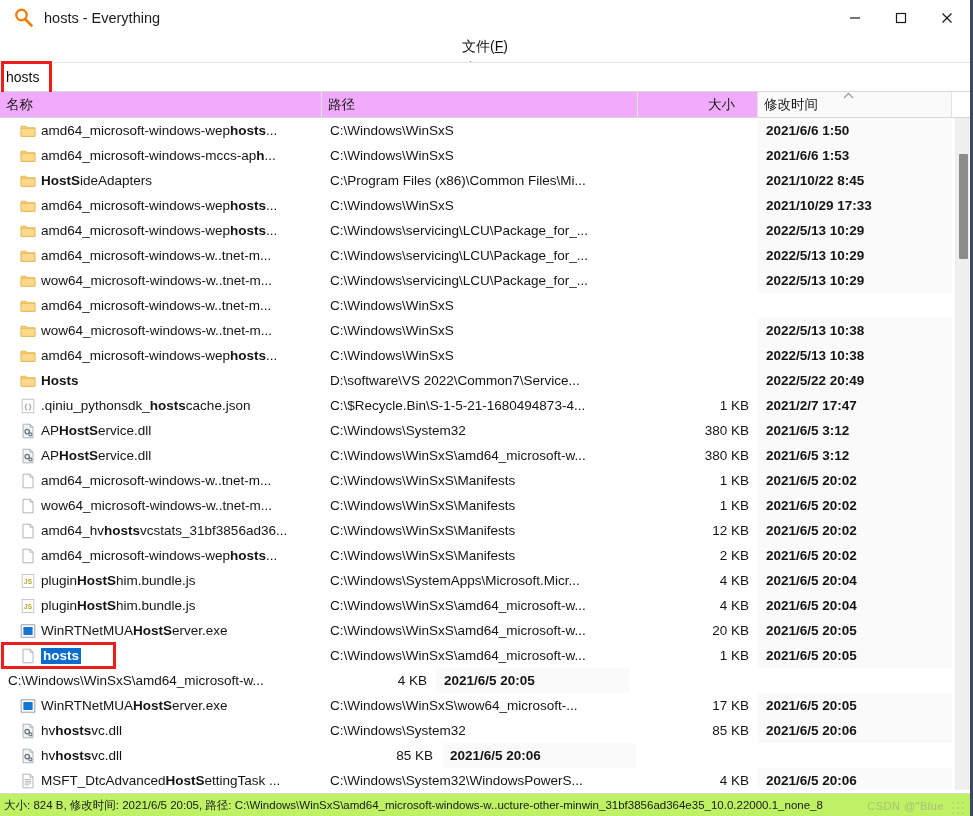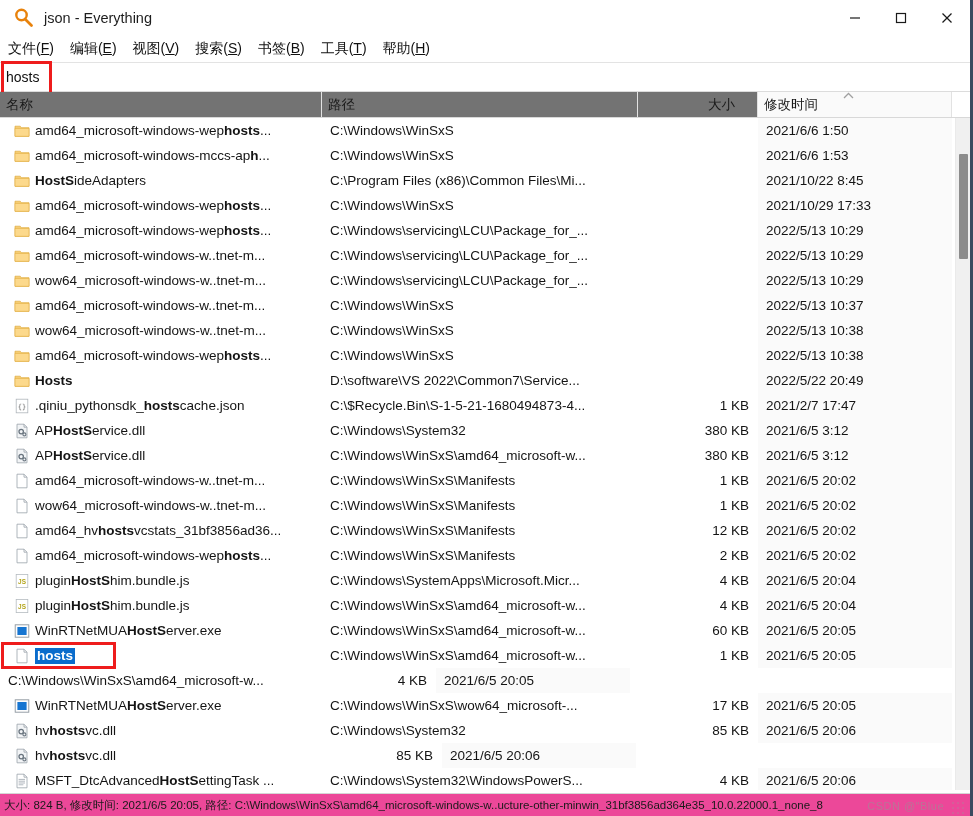--- a/index.html
+++ b/index.html
@@ -52,20 +52,21 @@
   }
 
   
   .menubar {
     height: 26px;
     display: flex;
     align-items: center;
     background: #ffffff;
     font-size: 14px;
     color: #101010;
+    flex-direction: column;
   }
   .menu-item {
     padding: 2px 8px;
     white-space: nowrap;
     cursor: default;
   }
   .menu-item u { text-decoration: underline; }
 
   
   .searchbar-wrap {
@@ -91,21 +92,21 @@
     left: 1px; top: -2px;
     width: 51px; height: 34px;
     border: 3px solid #ee1c1c;
     pointer-events: none;
   }
 
   
   .colheader {
     display: flex;
     height: 26px;
-    background: #737373;
+    background: #f0abfc;
     border-bottom: 1px solid #d8d8d8;
     font-size: 13.5px;
     color: #1a1a1a;
     position: relative;
     justify-content: space-between;
   }
   .col {
     position: relative;
     display: flex;
     align-items: center;
@@ -139,24 +140,24 @@
   .row {
     display: flex;
     height: 25px;
     align-items: center;
     font-size: 13.5px;
     color: #141414;
     white-space: nowrap;
     cursor: default;
   }
   .cell { overflow: hidden; white-space: nowrap; display: flex; align-items: center; }
-  .cell.name { width: 322px; padding-left: 14px; align-items: center; }
+  .cell.name { width: 322px; padding-left: 20px; align-items: center; }
   .cell.path { width: 316px; padding-left: 8px; }
   .cell.size { width: 120px; justify-content: flex-end; padding-right: 9px; }
-  .cell.date { width: 194px; padding-left: 8px; background: #fafafa; height: 25px; }
+  .cell.date { width: 194px; padding-left: 8px; background: #fafafa; height: 25px; font-weight: bold; }
   .cell.pad  { flex: 1; height: 25px; }
 
   .fname { margin-left: 5px; }
   .fname b { font-weight: 700; }
 
   .row.selected .cell.name .nametext {
     background: #0a6ccc;
     color: #ffffff;
     padding: 1px 2px;
   }
@@ -198,21 +199,21 @@
     background: #8c8c8c;
     border-radius: 1px;
   }
 
   
   .statusbar {
     position: absolute;
     left: 0; bottom: 0;
     width: 970px;
     height: 23px;
-    background: #ec4899;
+    background: #bef264;
     border-top: 1px solid #d6d6d6;
     display: flex;
     align-items: center;
     padding-left: 4px;
     font-size: 11.5px;
     color: #1a1a1a;
     white-space: nowrap;
     overflow: hidden;
   }
   .watermark {
@@ -236,21 +237,21 @@
 
 <div id="app">
 
   <div class="titlebar">
     <div class="title-icon">
       <svg width="22" height="22" viewBox="0 0 22 22">
         <circle cx="8.5" cy="8" r="5.2" fill="none" stroke="#e8820c" stroke-width="2.4"></circle>
         <line x1="12" y1="12" x2="18.5" y2="18.5" stroke="#e8820c" stroke-width="2.8" stroke-linecap="round"></line>
       </svg>
     </div>
-    <div class="title-text">json - Everything</div>
+    <div class="title-text">hosts - Everything</div>
 
     <div class="win-buttons">
       <div class="win-btn">
         <svg width="12" height="12" viewBox="0 0 12 12">
             <line x1="1" y1="6" x2="11" y2="6" stroke="#1a1a1a" stroke-width="1.2"></line>
           </svg>
       </div>
       <div class="win-btn">
         <svg width="12" height="12" viewBox="0 0 12 12">
             <rect x="1.5" y="1.5" width="9" height="9" fill="none" stroke="#1a1a1a" stroke-width="1.2"></rect>
@@ -397,21 +398,20 @@
         <div class="row">
           <div class="cell name">
             <svg class="ic" viewBox="0 0 16 16">
               <path d="M1 3.2h5.2l1.3 1.5H15v8.6H1z" fill="#f7ce78" stroke="#e0ab3d" stroke-width=".7"></path>
               <path d="M1 5.4h14v7.9H1z" fill="#fcd98c" stroke="#e0ab3d" stroke-width=".6"></path>
             </svg>
             <span class="fname"><span class="nametext">amd64_microsoft-windows-w..tnet-m...</span></span>
           </div>
           <div class="cell path">C:\Windows\WinSxS</div>
           <div class="cell size"></div>
-          <div class="cell date">2022/5/13 10:37</div>
           <div class="cell pad"></div>
         </div>
         <div class="row">
           <div class="cell name">
             <svg class="ic" viewBox="0 0 16 16">
               <path d="M1 3.2h5.2l1.3 1.5H15v8.6H1z" fill="#f7ce78" stroke="#e0ab3d" stroke-width=".7"></path>
               <path d="M1 5.4h14v7.9H1z" fill="#fcd98c" stroke="#e0ab3d" stroke-width=".6"></path>
             </svg>
             <span class="fname"><span class="nametext">wow64_microsoft-windows-w..tnet-m...</span></span>
           </div>
@@ -569,21 +569,21 @@
         </div>
         <div class="row">
           <div class="cell name">
             <svg class="ic" viewBox="0 0 16 16">
               <rect x="1.2" y="1.8" width="13.6" height="12.4" fill="#fdfdfd" stroke="#8d969e" stroke-width=".9"></rect>
               <rect x="3.4" y="4" width="9.2" height="8" fill="#1675d1"></rect>
             </svg>
             <span class="fname"><span class="nametext">WinRTNetMUA<b>HostS</b>erver.exe</span></span>
           </div>
           <div class="cell path">C:\Windows\WinSxS\amd64_microsoft-w...</div>
-          <div class="cell size">60 KB</div>
+          <div class="cell size">20 KB</div>
           <div class="cell date">2021/6/5 20:05</div>
           <div class="cell pad"></div>
         </div>
         <div class="row selected">
           <div class="cell name">
             <svg class="ic" viewBox="0 0 16 16">
               <path d="M3 1.2h7l3 3v10.6H3z" fill="#ffffff" stroke="#9aa3ab" stroke-width=".8"></path>
               <path d="M10 1.2v3h3" fill="none" stroke="#9aa3ab" stroke-width=".8"></path>
             </svg>
             <span class="fname"><span class="nametext"><b>hosts</b></span></span>

